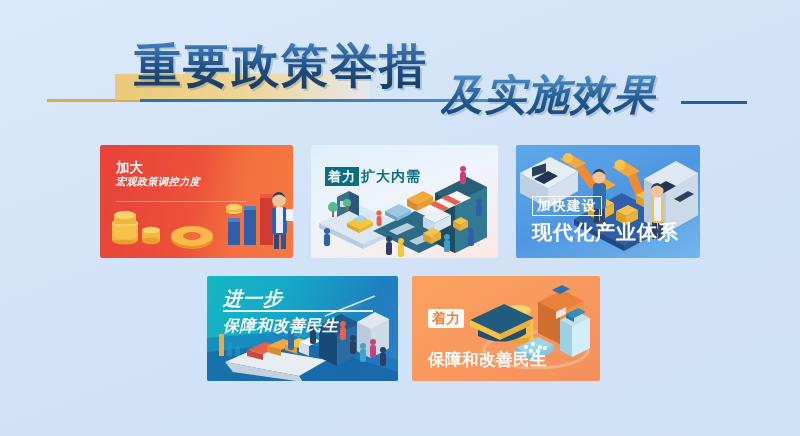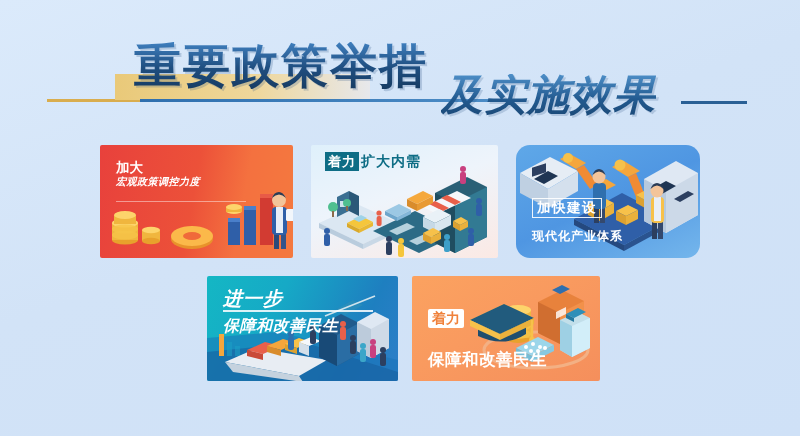--- a/index.html
+++ b/index.html
@@ -96,29 +96,29 @@
   #card1 .l2 { font-size: 10px; letter-spacing: .5px; font-style: italic; }
   #card1 .thinline { position:absolute; left:16px; top:56px; width:130px; height:1px;
                      background: rgba(255,255,255,.45); }
 
   
   #card2 { left: 311px; top: 145px; width: 187px; height: 113px;
            background: linear-gradient(160deg,#dff0fb 0%, #eef4fb 45%, #fbe9e4 100%); }
   #card2 .tag-dark { display:inline-block; background:#0e6d85; color:#fff;
                      padding:2px 3px; font-size:13px; letter-spacing:1px; }
   #card2 .tag-plain { color:#0e6d85; font-size:14px; letter-spacing:1px; margin-left:2px; }
-  #card2 .card-text { left: 14px; top: 7px; }
+  #card2 .card-text { left: 14px; top: 22px; }
 
   
   #card3 { left: 516px; top: 145px; width: 184px; height: 113px;
-           background: linear-gradient(155deg,#5fa8e8 0%, #4f96e2 50%, #74b6ec 100%); border-radius: 14px; }
+           background: linear-gradient(155deg,#5fa8e8 0%, #4f96e2 50%, #74b6ec 100%); }
   #card3 .card-text { left: 16px; bottom: 14px; color:#fff; }
   #card3 .l1 { display:inline-block; border:1.5px solid rgba(255,255,255,.9);
                padding:1px 4px; font-size:13.5px; letter-spacing:1.5px; }
-  #card3 .l2 { font-size:12px; letter-spacing:1px; margin-top:12px; }
+  #card3 .l2 { font-size:20px; letter-spacing:1px; margin-top:5px; }
 
   
   #card4 { left: 207px; top: 276px; width: 191px; height: 105px;
            background: linear-gradient(115deg,#14b7c4 0%, #16a9c6 35%, #1e7fc0 75%, #2f7ec9 100%); }
   #card4 .card-text { left: 16px; top: 12px; color:#fff; font-style: italic; }
   #card4 .l1 { font-size: 19px; letter-spacing: 1px; }
   #card4 .thinline { position:absolute; left:16px; top:34px; width:150px; height:1.5px;
                      background: rgba(255,255,255,.85); }
   #card4 .l2 { font-size: 16px; letter-spacing: .5px; margin-top: 7px; }
 

